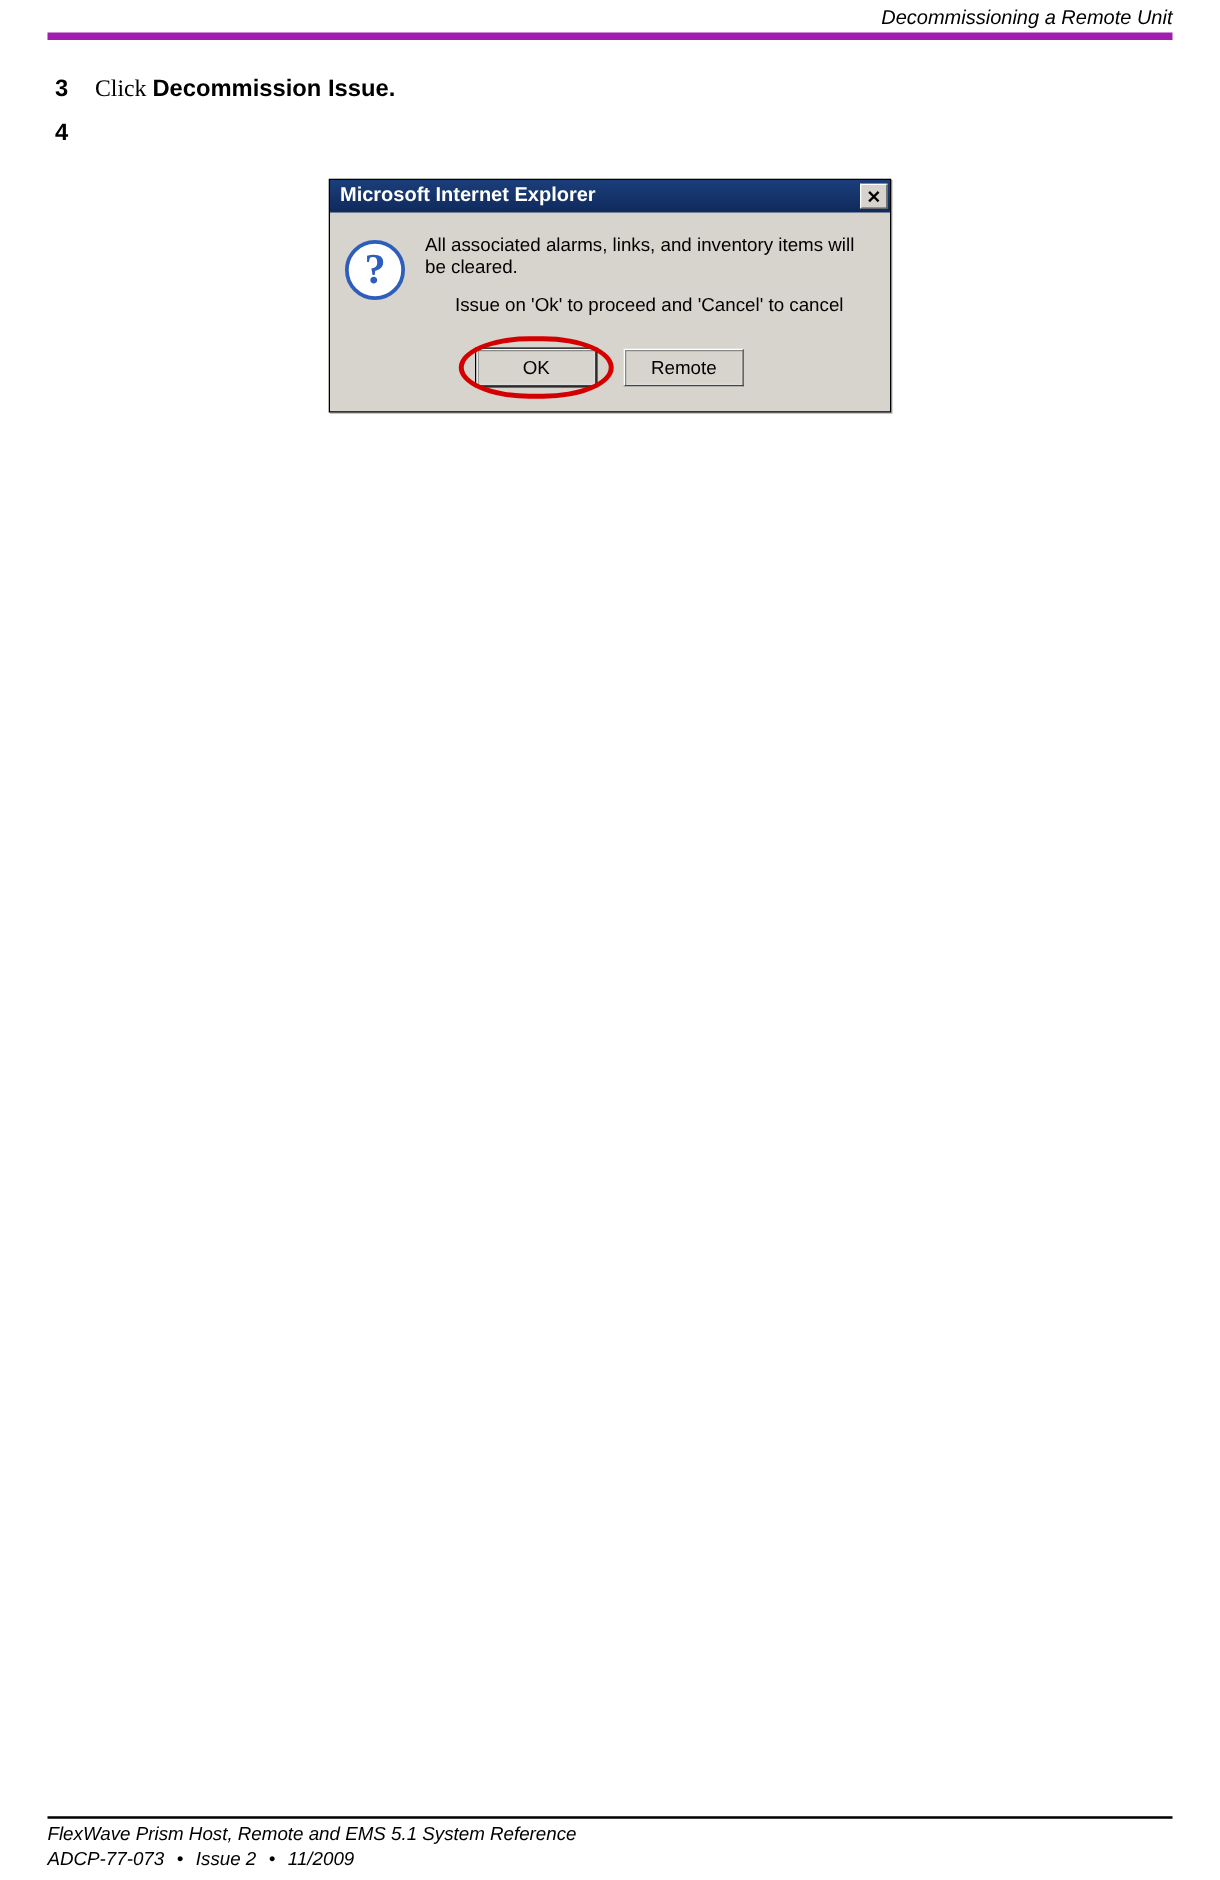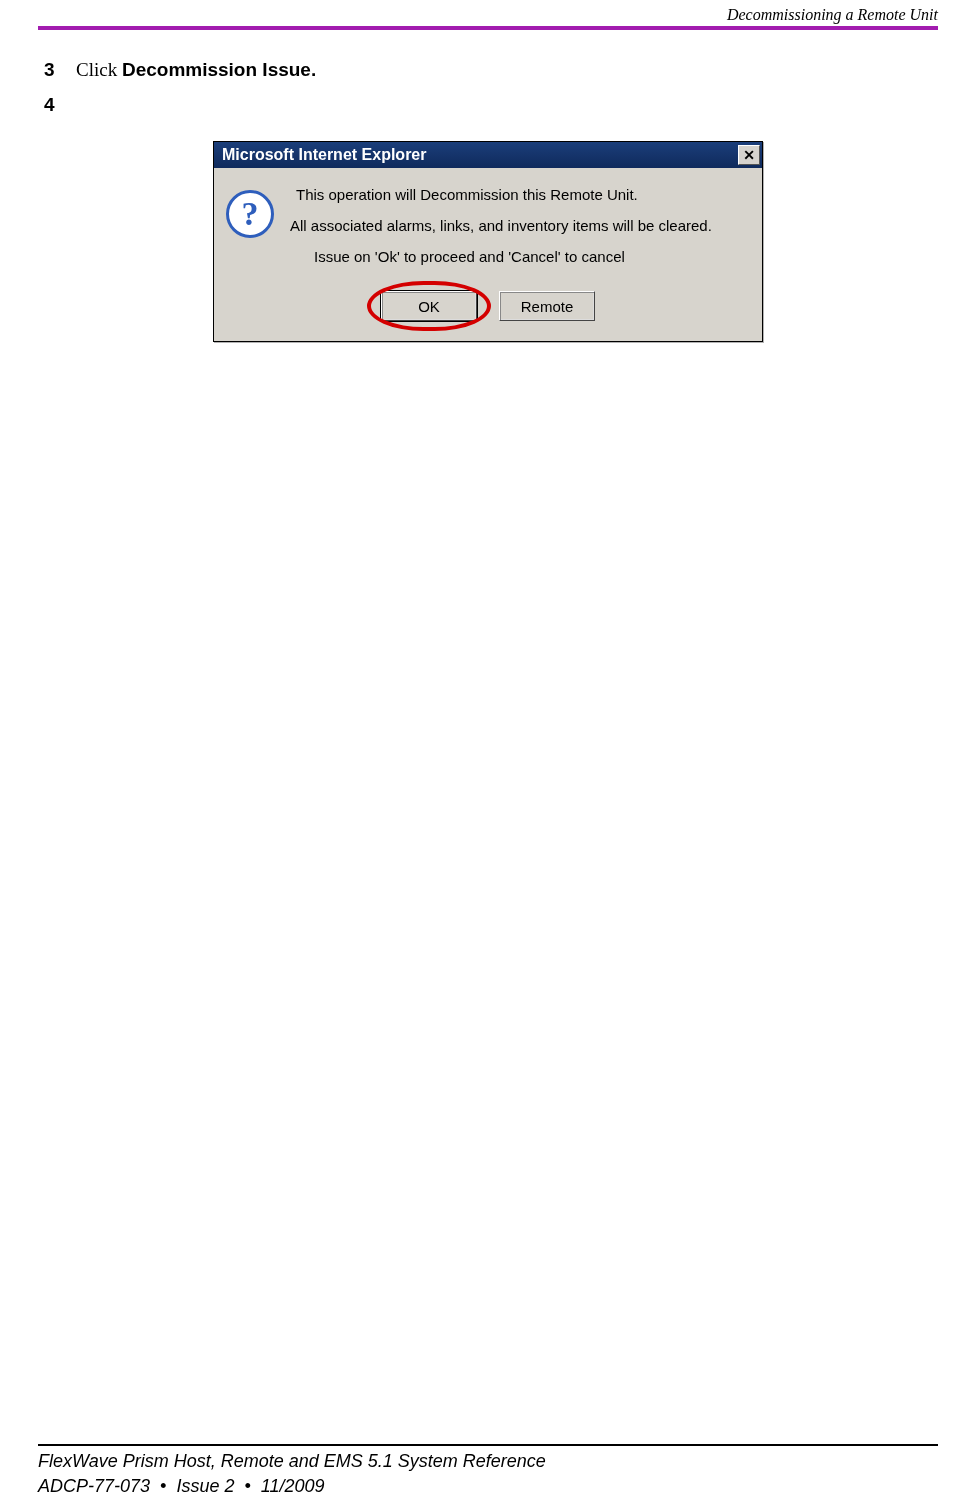--- a/index.html
+++ b/index.html
@@ -6,41 +6,41 @@
   body {
     width: 976px;
     height: 1504px;
     background: #fff;
     font-family: Georgia, 'Times New Roman', serif;
     color: #000;
     position: relative;
     padding: 0 38px;
   }
   .header {
-    border-bottom: 4px solid #a21caf;
+    border-bottom: 6px solid #a21caf;
     padding: 6px 0 2px 0;
     text-align: right;
     font-style: italic;
-    font-family: Liberation Serif, serif;
+    font-family: Liberation Sans, sans-serif;
     font-size: 16px;
     margin-bottom: 28px;
   }
   .steps { padding-left: 6px; }
   .step { display: flex; margin-bottom: 10px; font-size: 19px; line-height: 1.3; }
   .step-num {
     font-family: Verdana, Arial, sans-serif;
     font-weight: bold;
     width: 32px;
     flex-shrink: 0;
   }
   .bold-sans { font-family: Verdana, Arial, sans-serif; font-weight: bold; }
 
   .dialog-wrap {
     margin: 24px auto 0 auto;
-    width: 550px;
+    width: 450px;
   }
   .dialog {
     border: 1px solid #000;
     background: #d7d4cd;
     font-family: Tahoma, Arial, sans-serif;
     font-size: 15px;
     color: #000;
     box-shadow: 1px 1px 0 rgba(0,0,0,0.3);
   }
   .titlebar {
@@ -116,21 +116,21 @@
     outline: 1px solid #000;
     outline-offset: 0;
   }
 
   .footer {
     position: absolute;
     left: 38px; right: 38px; bottom: 6px;
     border-top: 2px solid #000;
     font-family: Verdana, Arial, sans-serif;
     font-style: italic;
-    font-size: 18px;
+    font-size: 15px;
     padding-top: 3px;
     display: flex;
     justify-content: space-between;
     line-height: 1.35;
   }
   .footer .left { text-align: left; }
   .footer .right { text-align: right; }
   .dot { margin: 0 10px; }
 </style>
 </head>
@@ -154,21 +154,20 @@
 
 <div class="dialog-wrap">
   <div class="dialog">
     <div class="titlebar">
       <span>Microsoft Internet Explorer</span>
       <span class="closebtn">✕</span>
     </div>
     <div class="dlg-body">
       <div class="dlg-icon">?</div>
       <div class="dlg-msg">
-        <p class="first">This operation will Decommission this Remote Unit.</p>
         <p class="second">All associated alarms, links, and inventory items will be cleared.</p>
         <p class="fourth">Issue on 'Ok' to proceed and 'Cancel' to cancel</p>
       </div>
     </div>
     <div class="dlg-buttons">
       <div style="position:relative;">
         <div class="winbtn ok-default">
           <span>OK</span>
         </div>
         <div class="ok-highlight"></div>

